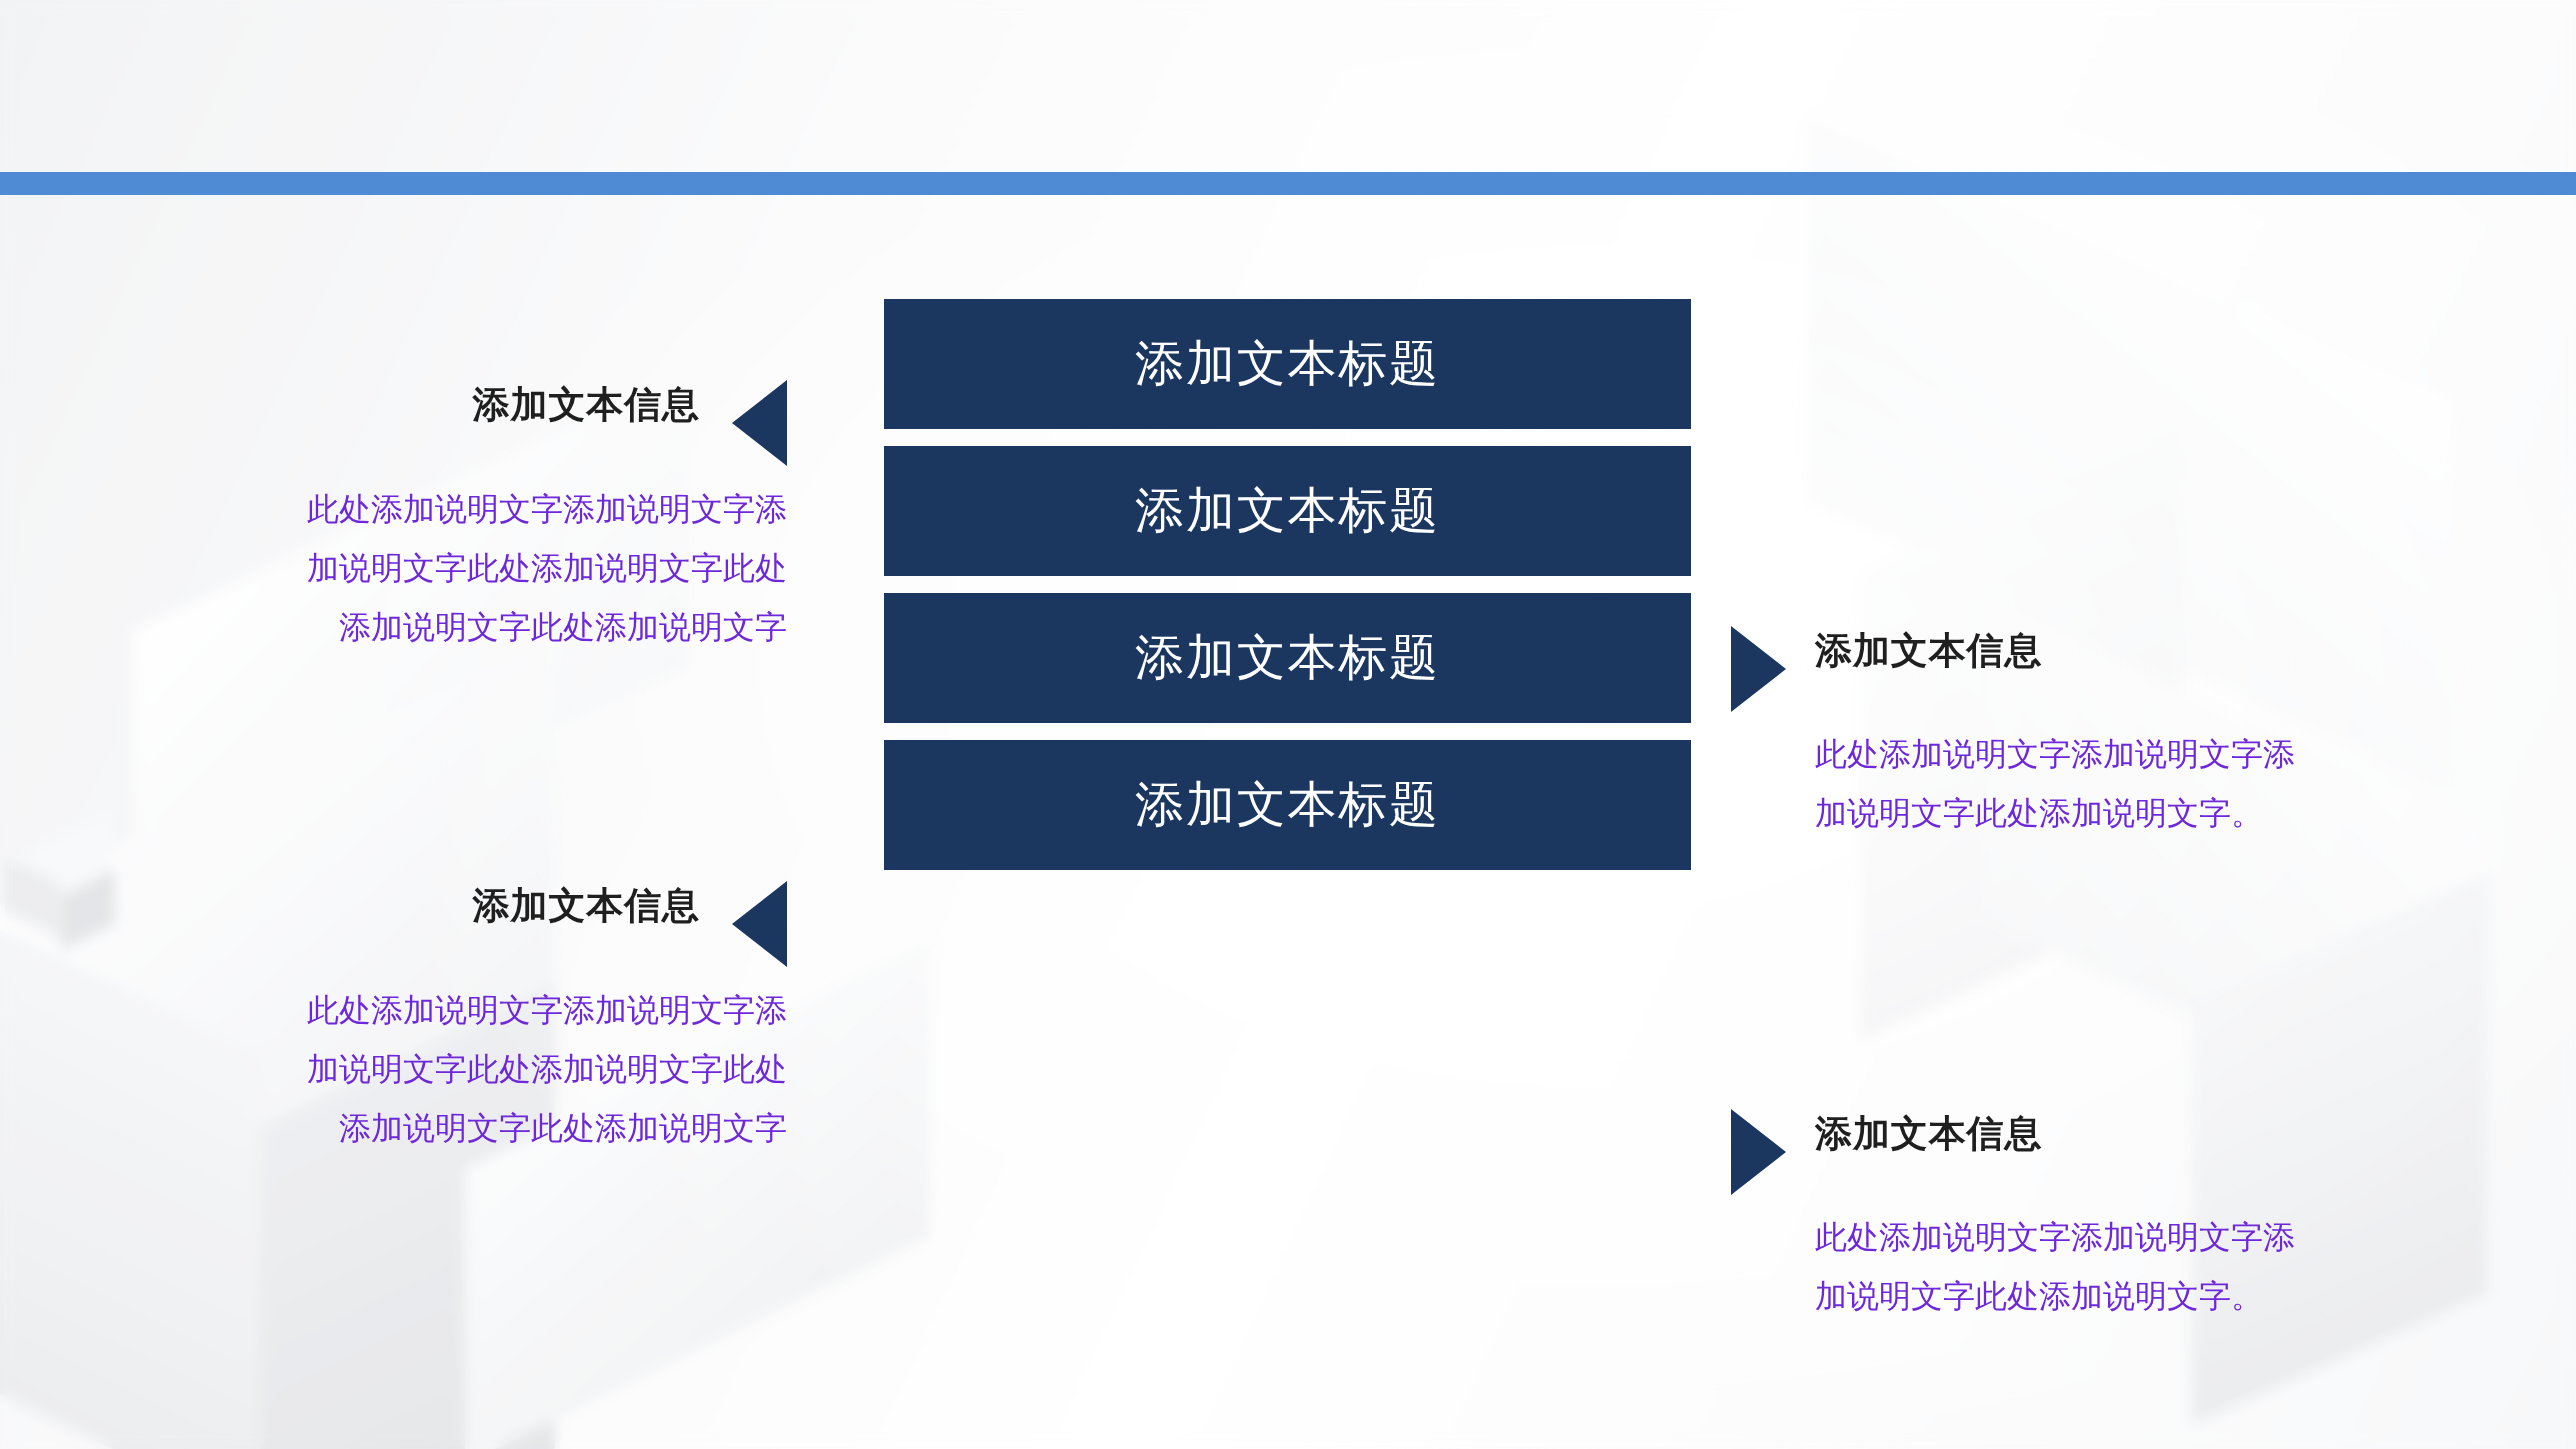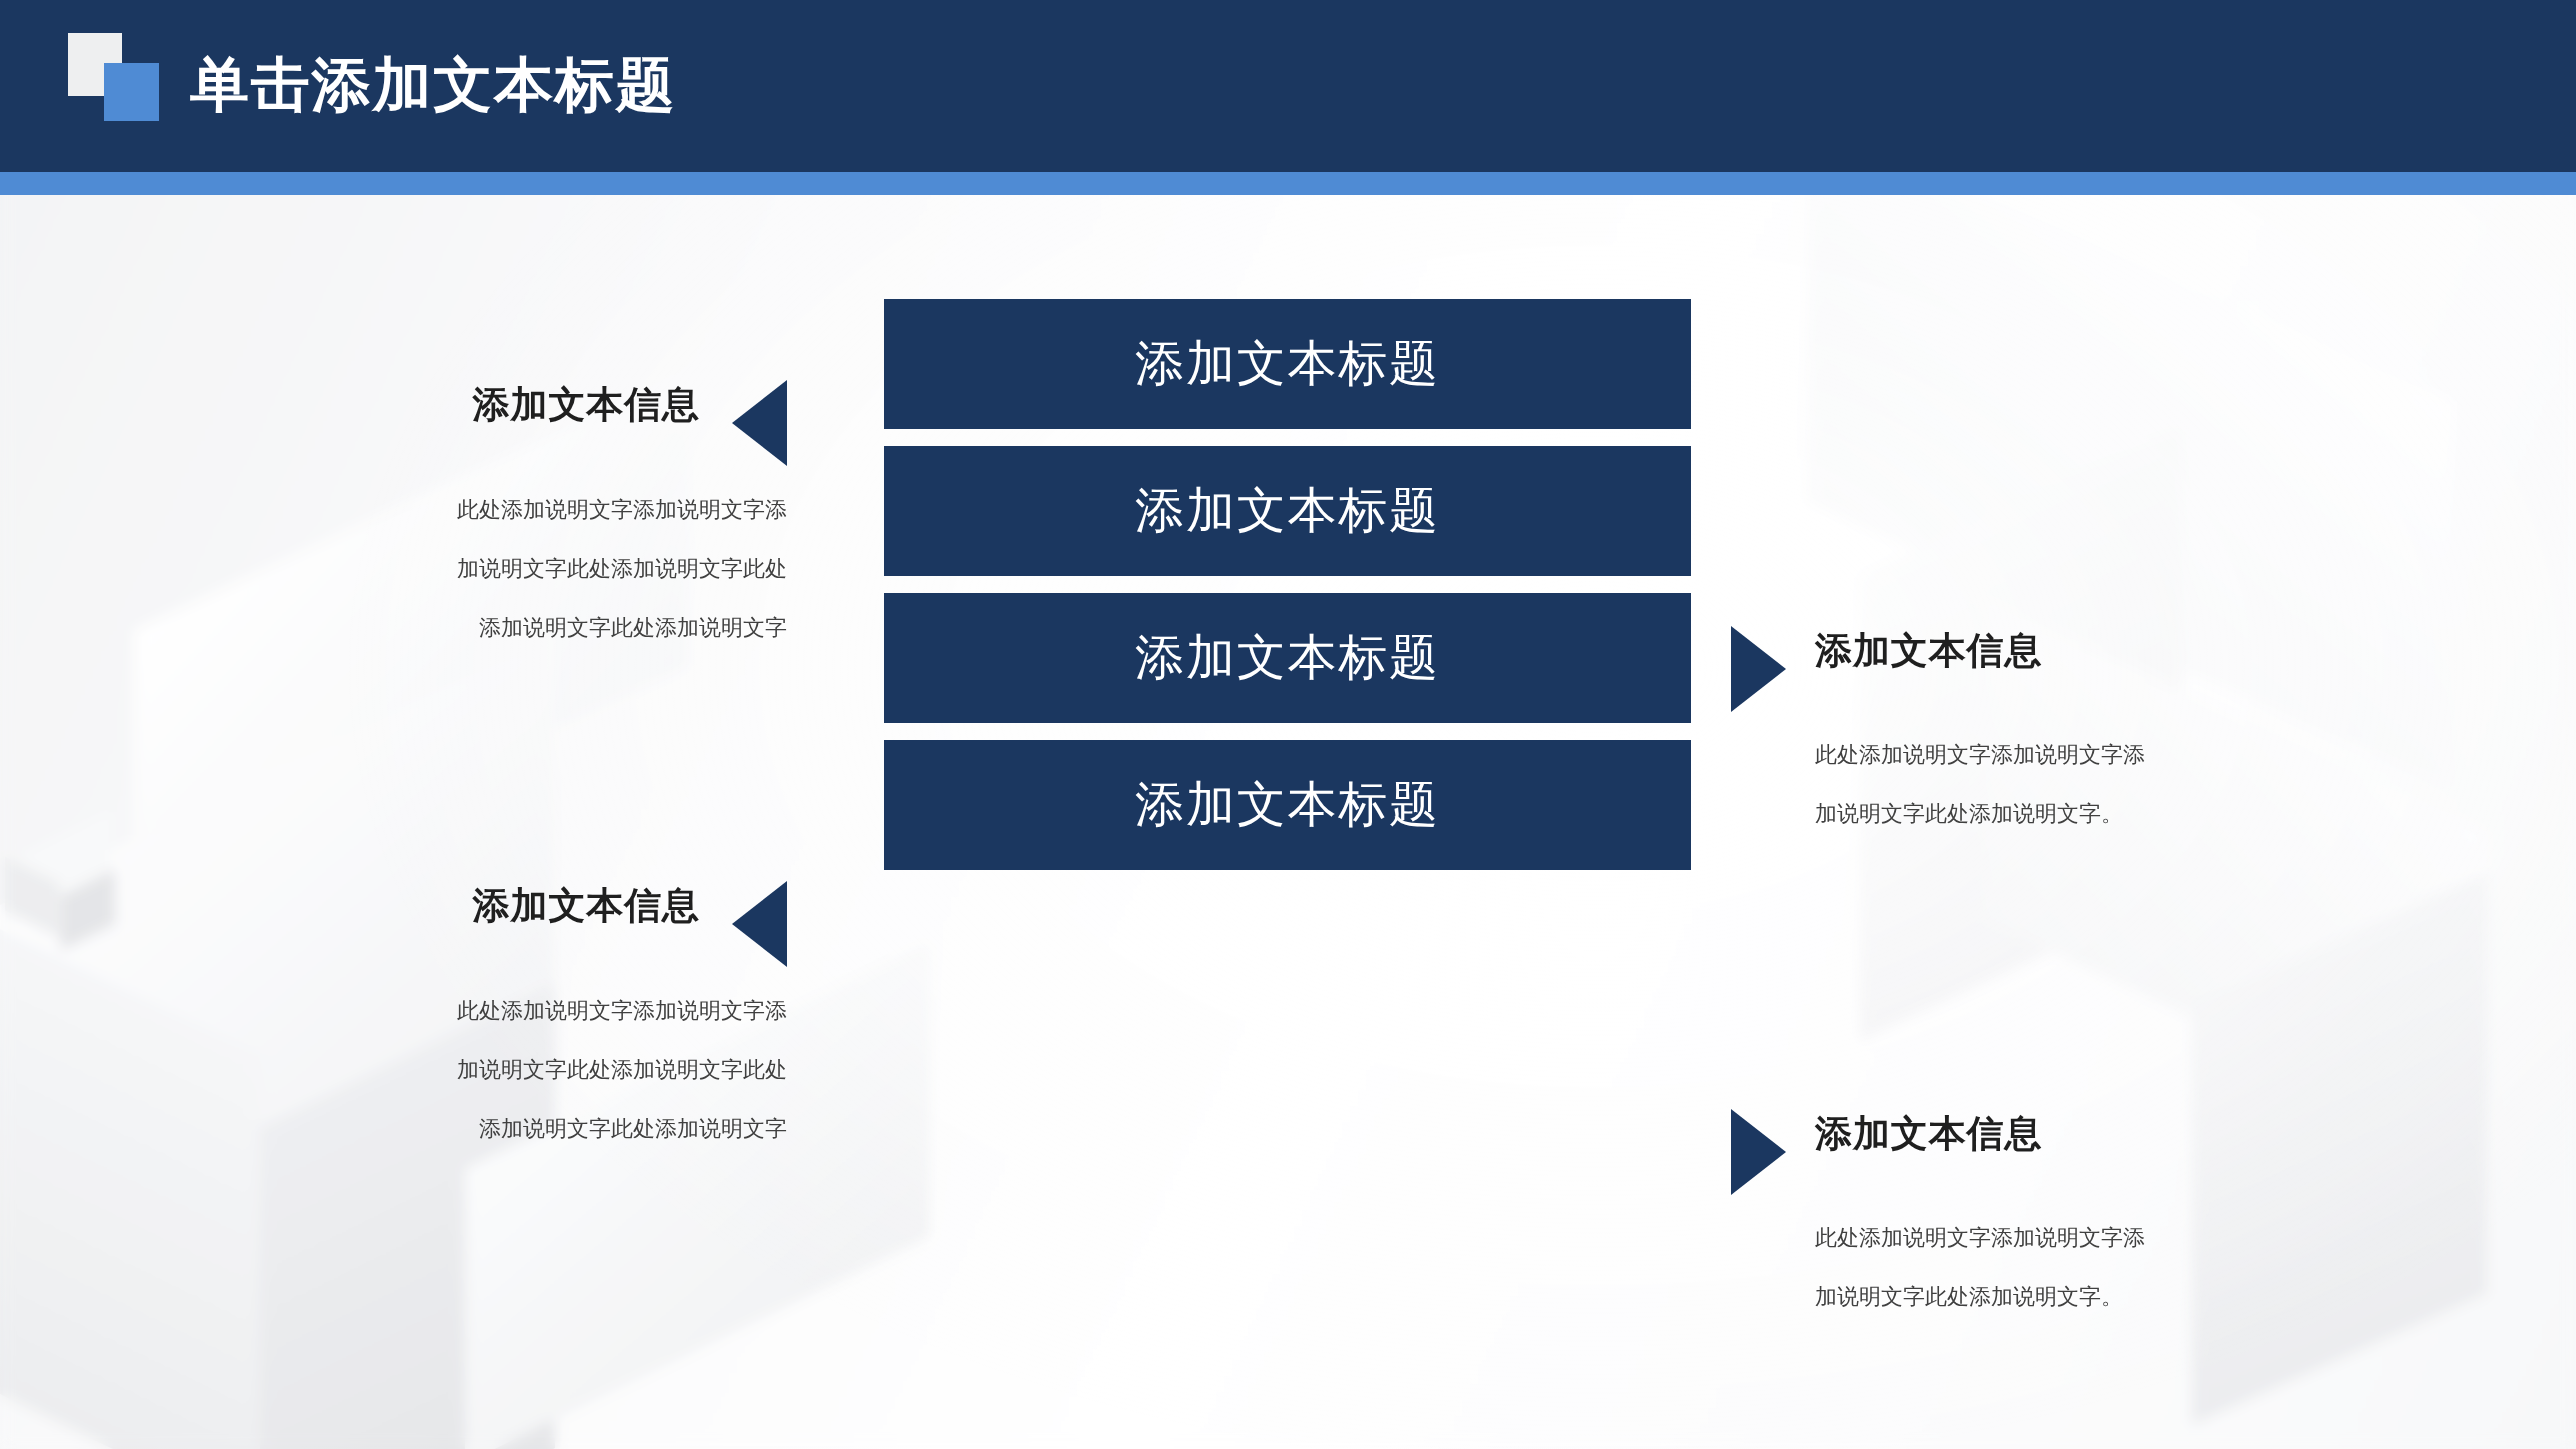--- a/index.html
+++ b/index.html
@@ -246,22 +246,22 @@
     border-right: 55px solid #1b3760;
     margin-left: 32px;
   }
   .arrow-right {
     border-top: 43px solid transparent;
     border-bottom: 43px solid transparent;
     border-left: 55px solid #1b3760;
     margin-right: 29px;
   }
   .block-body {
-    font-size: 22px;
-    color: #404040;
+    font-size: 32px;
+    color: #6d28d9;
     line-height: 59px;
   }
 
   
   .side-left { width: 751px; }
   .side-left .block-head {
     justify-content: flex-end;
   }
   .side-left .block-body {
     text-align: right;
@@ -314,27 +314,20 @@
       <div class="face right"></div>
     </div>
     <div class="cube cube-f">
       <div class="face top"></div>
     </div>
 
     <div class="bg-blur-mask"></div>
     <div class="bg-soften"></div>
   </div>
 
-  <div class="header">
-    <div class="logo-mark">
-      <div class="logo-square-light"></div>
-      <div class="logo-square-blue"></div>
-    </div>
-    <div class="header-title">单击添加文本标题</div>
-  </div>
   <div class="header-stripe"></div>
 
   <div class="box-stack">
     <div class="info-box">
       <span class="info-box-label">添加文本标题</span>
     </div>
     <div class="info-box">
       <span class="info-box-label">添加文本标题</span>
     </div>
     <div class="info-box">

